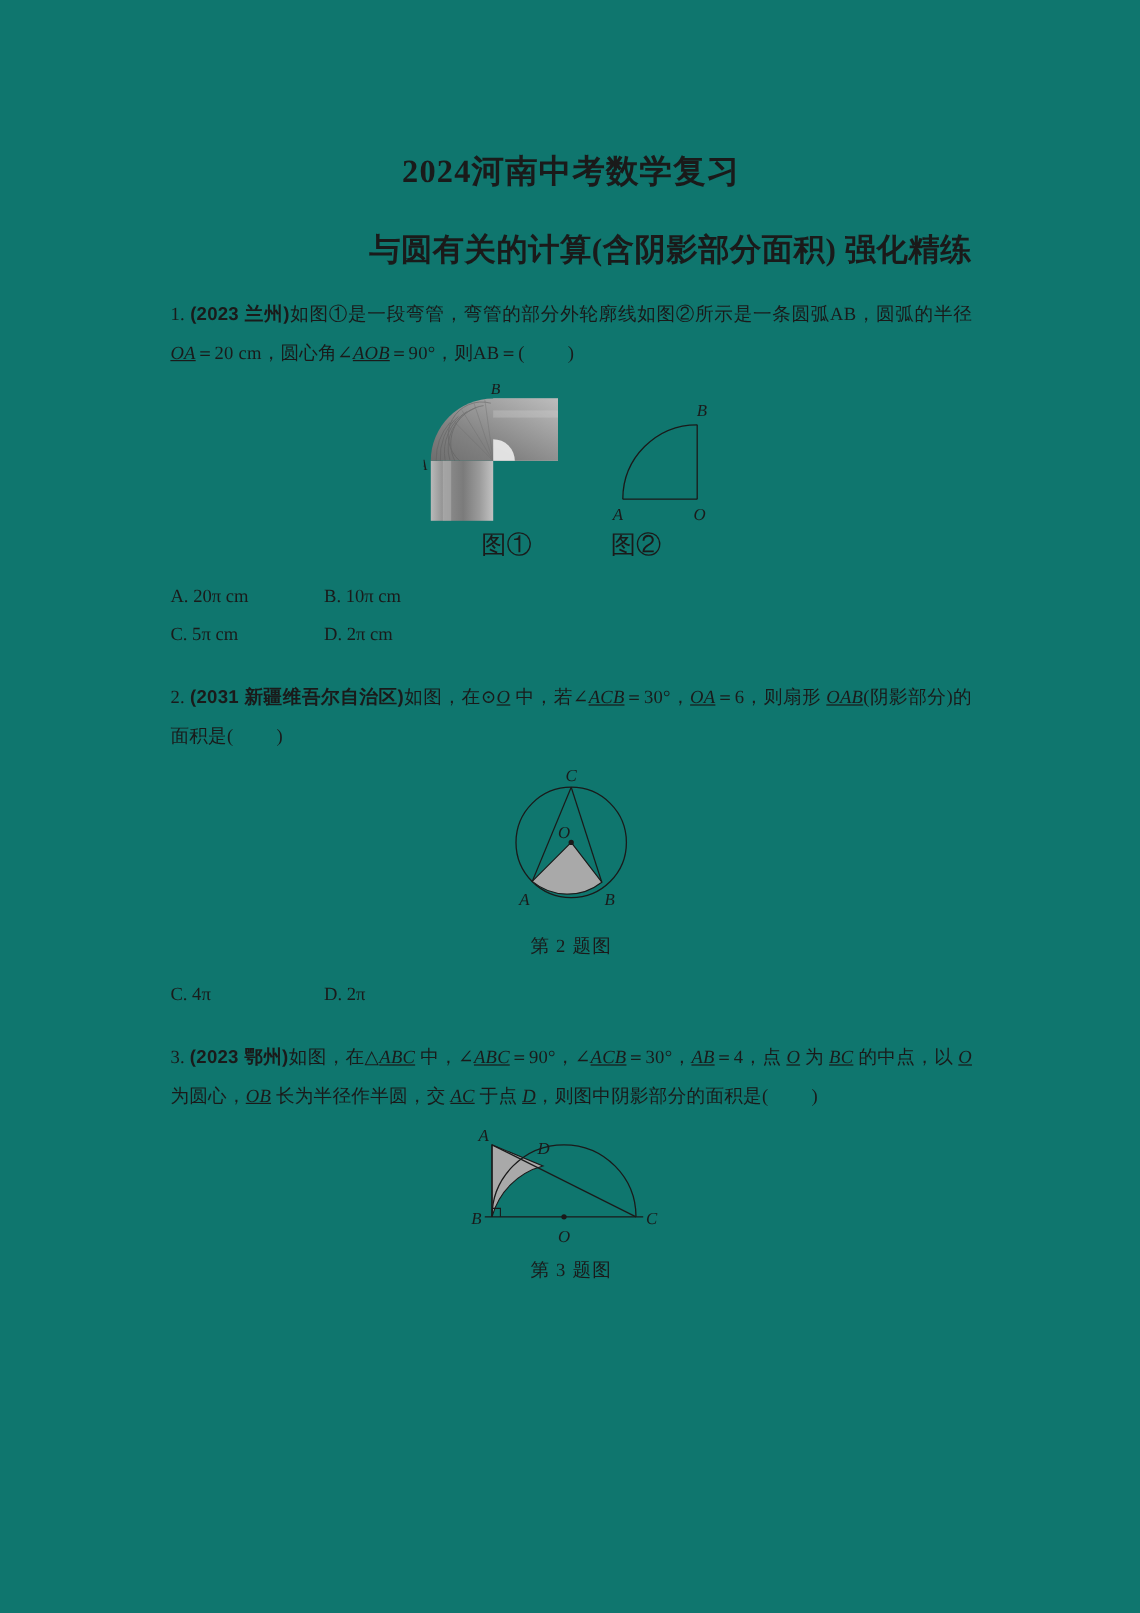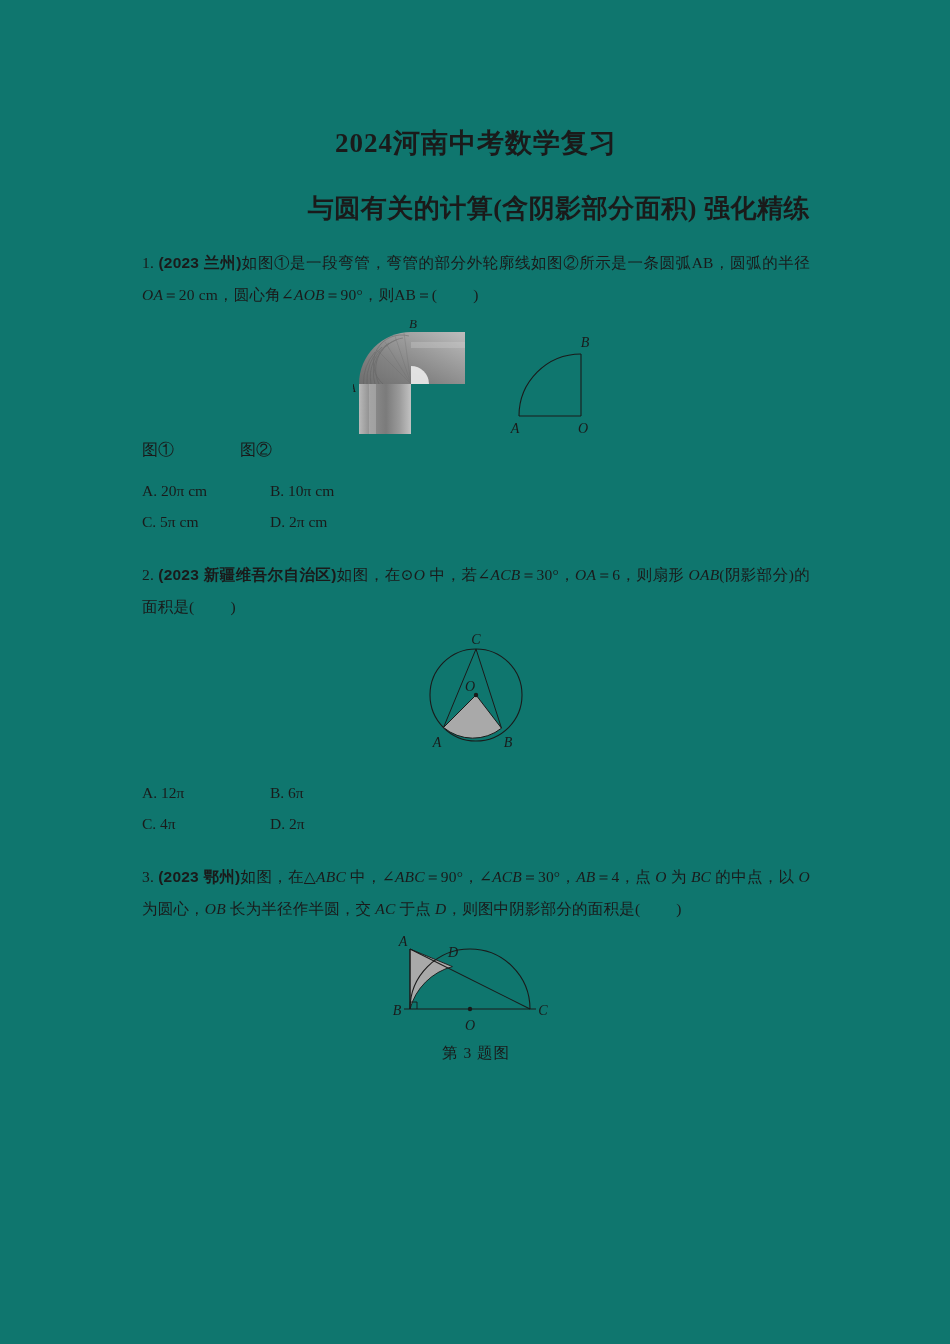--- a/index.html
+++ b/index.html
@@ -51,38 +51,39 @@
 
   
   .question {
     font-size: 15.5px;
     line-height: 2.06;
     text-align: justify;
     margin-top: 22px;
     letter-spacing: 0.2px;
   }
   .question .cn-bold { font-family: "Liberation Sans","DejaVu Sans",sans-serif; font-weight: bold; }
-  .mi { font-style: italic; font-family: "Liberation Serif","DejaVu Serif",serif; }
+  .mi { font-style: italic; font-family: "Liberation Serif","DejaVu Serif",serif; text-decoration: underline; }
   .blank { display: inline-block; width: 36px; }
 
   
   .figure-block {
     text-align: center;
     margin-top: 10px;
   }
   .fig-caption {
     text-align: center;
     font-size: 15.5px;
     margin-top: 8px;
     letter-spacing: 1px;
   }
   .fig-subcaptions {
     display: flex;
+    justify-content: center;
     gap: 66px;
-    font-size: 16px;
+    font-size: 21px;
     margin-top: 2px;
   }
   .fig-row {
     display: flex;
     justify-content: center;
     align-items: flex-end;
     gap: 28px;
   }
 
   
@@ -206,53 +207,44 @@
       </span>
       <span class="opt">
         <span>D.</span>
         <span>2π cm</span>
       </span>
     </div>
   </div>
 
   <div class="question">
     <span>2.</span>
-    <span class="cn-bold">(2023 新疆维吾尔自治区)</span><span>如图，在⊙</span><span class="mi">O</span><span> 中，若∠</span><span class="mi">ACB</span><span>＝30°，</span><span class="mi">OA</span><span>＝6，则扇形 </span><span class="mi">OAB</span><span>(阴影部分)的面积是(</span><span class="blank"></span><span>)</span>
+    <span class="cn-bold">(2031 新疆维吾尔自治区)</span><span>如图，在⊙</span><span class="mi">O</span><span> 中，若∠</span><span class="mi">ACB</span><span>＝30°，</span><span class="mi">OA</span><span>＝6，则扇形 </span><span class="mi">OAB</span><span>(阴影部分)的面积是(</span><span class="blank"></span><span>)</span>
   </div>
 
   <div class="figure-block">
     <svg width="170" height="130" viewBox="0 0 170 130" style="margin:0 auto;">
 
       <circle cx="85" cy="62" r="46" fill="none" stroke="#1a1a1a" stroke-width="1.1"></circle>
 
       <path d="M85,62 L52.5,94.5 A46,46 0 0 0 110.5,95.2 Z" fill="#a9a9a9" stroke="#1a1a1a" stroke-width="1"></path>
 
       <line x1="85" y1="16" x2="52.5" y2="94.5" stroke="#1a1a1a" stroke-width="1"></line>
       <line x1="85" y1="16" x2="110.5" y2="95.2" stroke="#1a1a1a" stroke-width="1"></line>
 
       <circle cx="85" cy="62" r="2.2" fill="#1a1a1a"></circle>
 
       <text x="85" y="11" font-size="14" fill="#1a1a1a" text-anchor="middle">C</text>
       <text x="79" y="58" font-size="14" fill="#1a1a1a" text-anchor="middle">O</text>
       <text x="46" y="114" font-size="14" fill="#1a1a1a" text-anchor="middle">A</text>
       <text x="117" y="114" font-size="14" fill="#1a1a1a" text-anchor="middle">B</text>
     </svg>
+    <div class="fig-caption">第 2 题图</div>
   </div>
 
   <div class="options">
-    <div class="opt-row">
-      <span class="opt opt-a">
-        <span>A.</span>
-        <span>12π</span>
-      </span>
-      <span class="opt">
-        <span>B.</span>
-        <span>6π</span>
-      </span>
-    </div>
     <div class="opt-row">
       <span class="opt opt-c">
         <span>C.</span>
         <span>4π</span>
       </span>
       <span class="opt">
         <span>D.</span>
         <span>2π</span>
       </span>
     </div>

